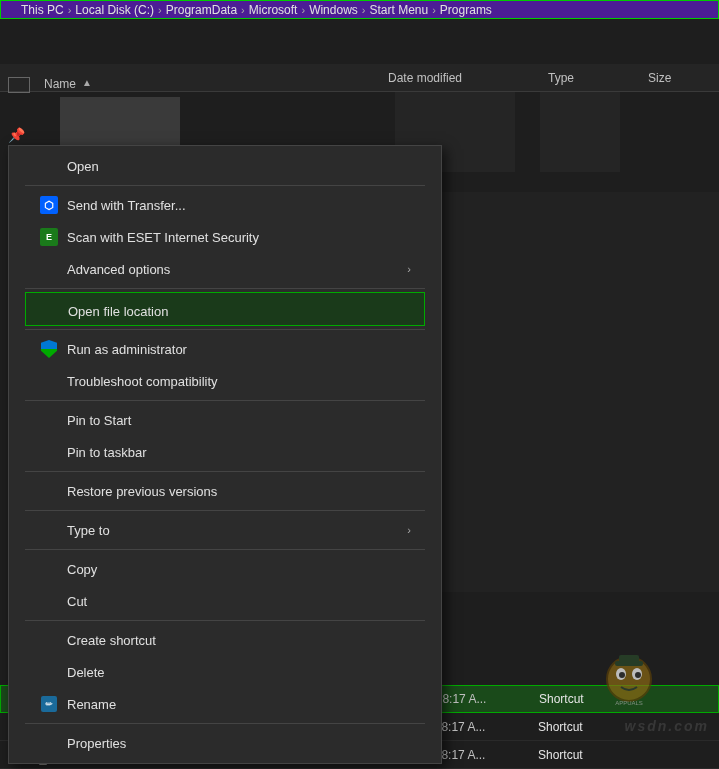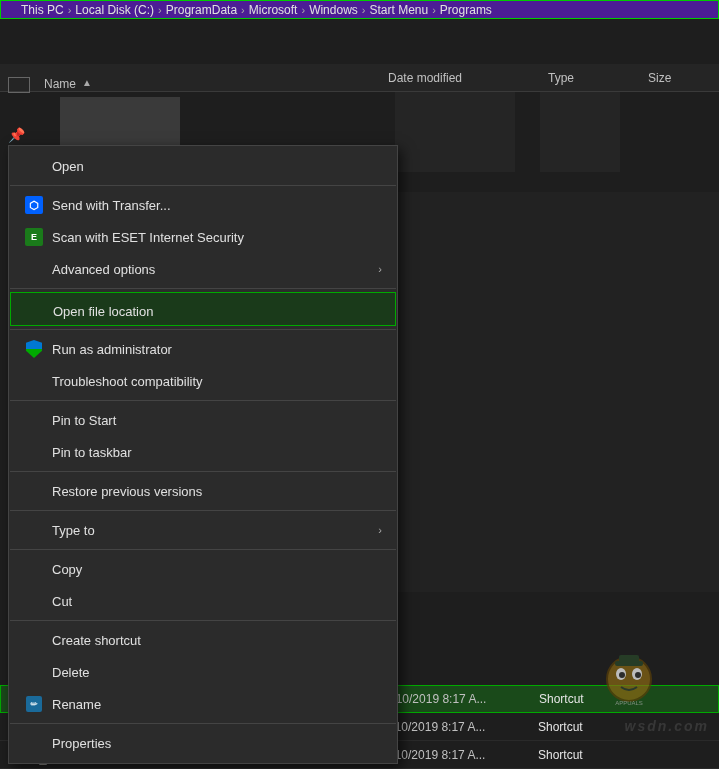--- a/index.html
+++ b/index.html
@@ -224,26 +224,26 @@
       height: 400px;
       background: #252525;
       opacity: 0.5;
     }
 
     
     .context-menu {
       position: absolute;
       top: 145px;
       left: 8px;
-      width: 390px;
+      width: 434px;
       background: #2b2b2b;
       border: 1px solid #444;
       box-shadow: 4px 4px 12px rgba(0,0,0,0.6);
       z-index: 100;
-      padding: 4px 1px;
+      padding: 4px 16px;
     }
     .menu-item {
       display: flex;
       align-items: center;
       padding: 6px 14px;
       cursor: pointer;
       position: relative;
       gap: 8px;
       min-height: 30px;
     }

